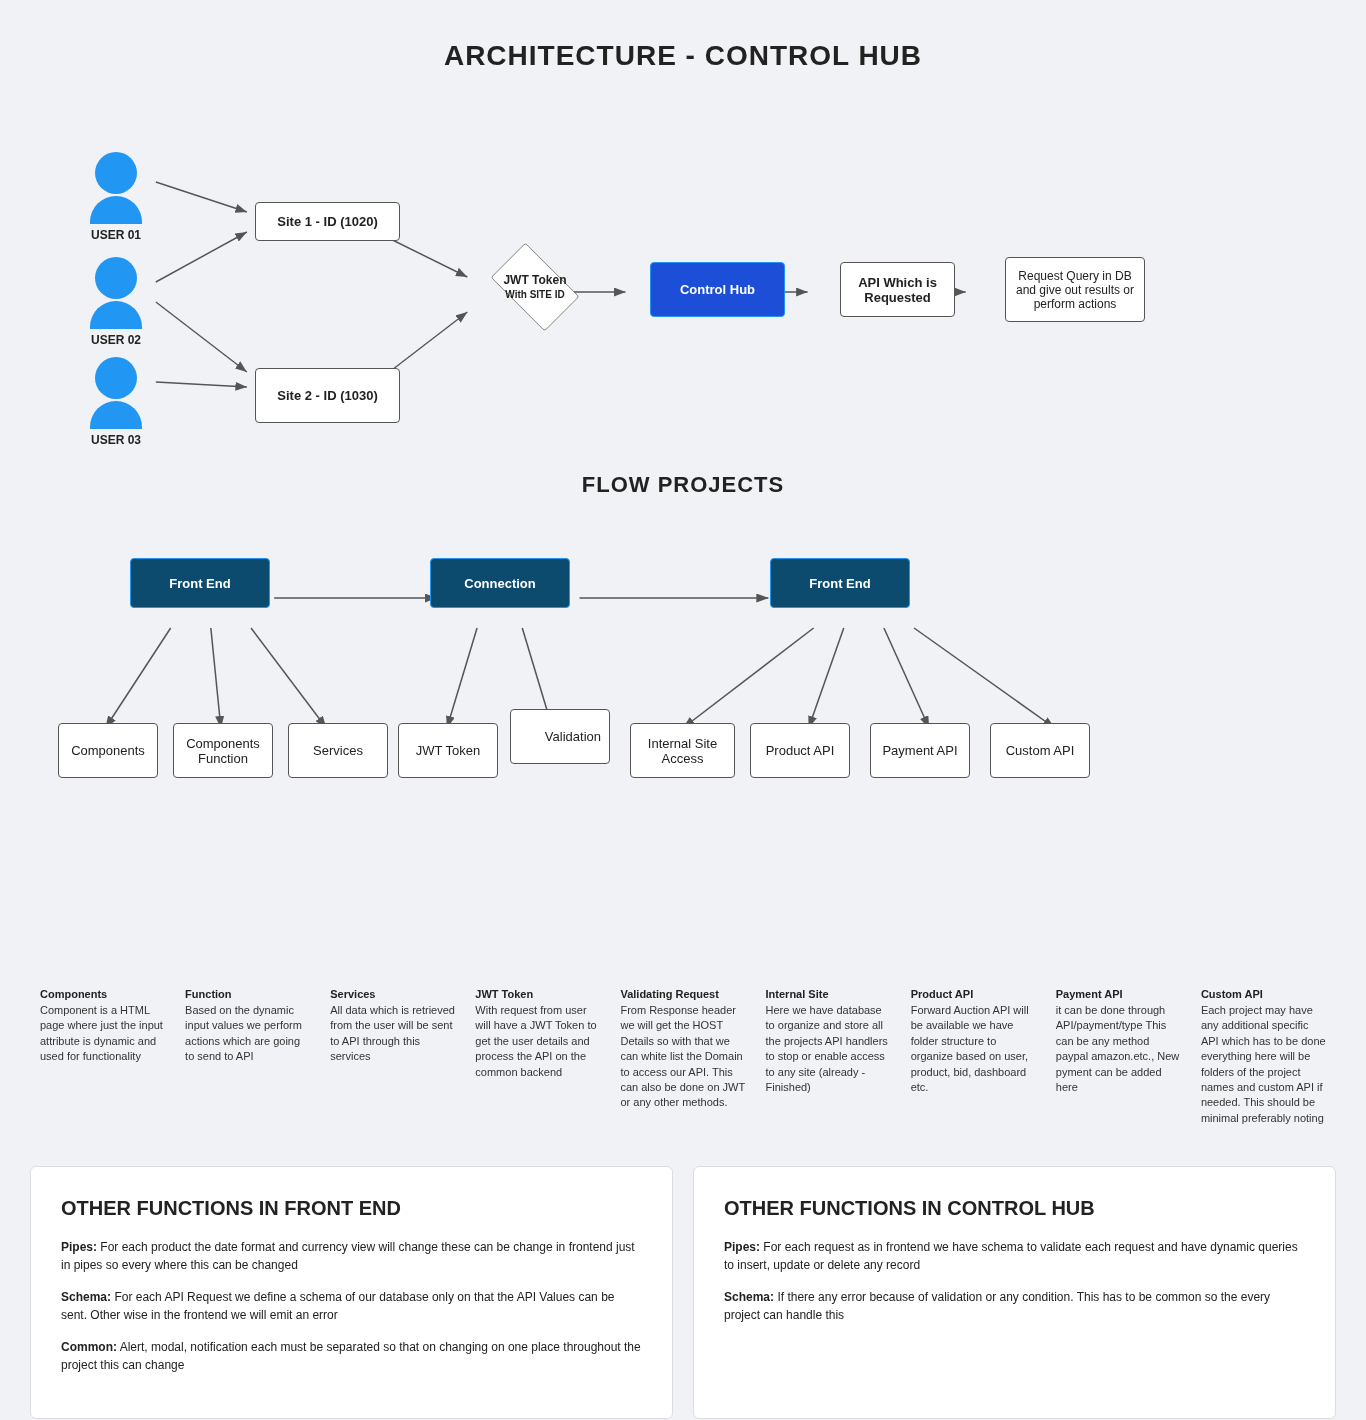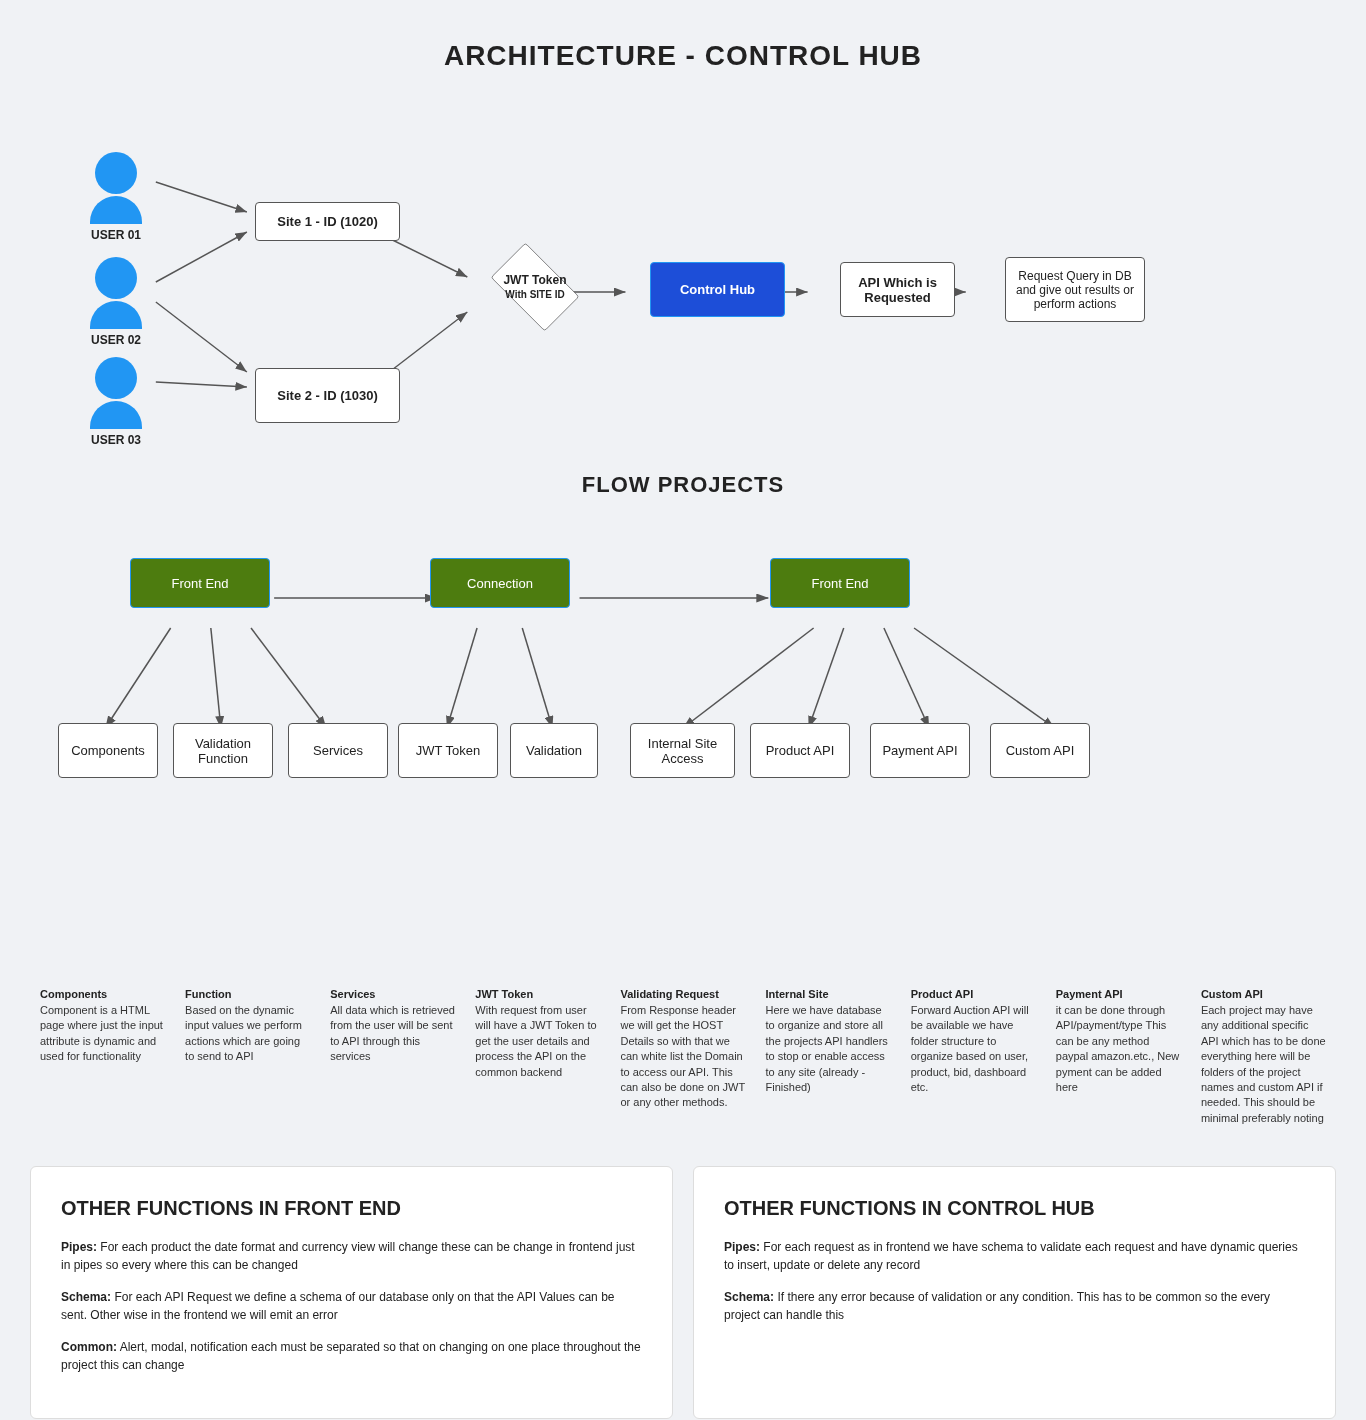--- a/index.html
+++ b/index.html
@@ -135,24 +135,24 @@
       display: flex;
       align-items: center;
       justify-content: center;
       text-align: center;
       font-size: 13px;
       font-weight: 500;
       padding: 8px;
       border-radius: 4px;
     }
     .flow-box.blue-btn {
-      background: #4d7c0f;
+      background: #0c4a6e;
       color: #fff;
       border-color: #2196f3;
-      font-weight: 400;
+      font-weight: 700;
     }
 
     
     .desc-section {
       padding: 0 30px 40px;
       display: flex;
       gap: 0;
     }
 
     .desc-row {
@@ -330,32 +330,32 @@
 
     <div class="flow-box blue-btn" style="left:740px;top:30px;width:140px;height:50px;">
       <span>Front End</span>
     </div>
 
     <div class="flow-box" style="left:28px;top:195px;width:100px;height:55px;">
       <span>Components</span>
     </div>
 
     <div class="flow-box" style="left:143px;top:195px;width:100px;height:55px;">
-      <span>Validation Function</span>
+      <span>Components Function</span>
     </div>
 
     <div class="flow-box" style="left:258px;top:195px;width:100px;height:55px;">
       <span>Services</span>
     </div>
 
     <div class="flow-box" style="left:368px;top:195px;width:100px;height:55px;">
       <span>JWT Token</span>
     </div>
 
-    <div class="flow-box" style="left:480px;top:195px;width:88px;height:55px;">
+    <div class="flow-box" style="left:480px;top:181px;width:100px;height:55px;justify-content:flex-end;">
       <span>Validation</span>
     </div>
 
     <div class="flow-box" style="left:600px;top:195px;width:105px;height:55px;">
       <span>Internal Site Access</span>
     </div>
 
     <div class="flow-box" style="left:720px;top:195px;width:100px;height:55px;">
       <span>Product API</span>
     </div>

